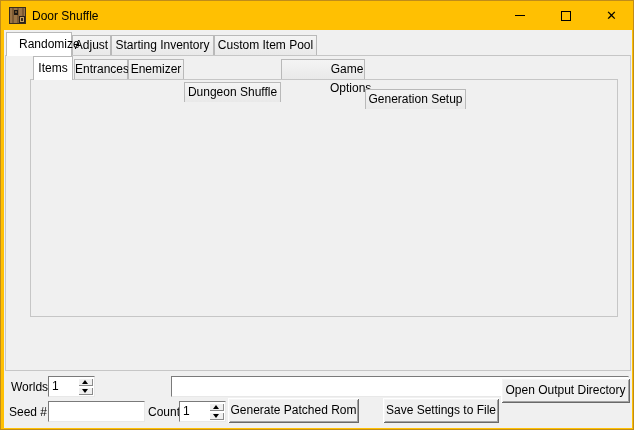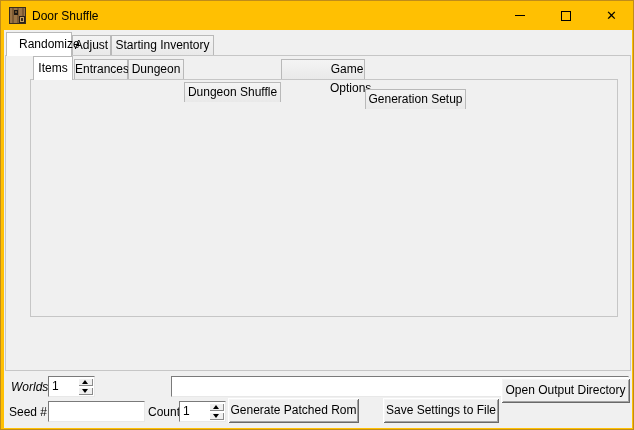--- a/index.html
+++ b/index.html
@@ -84,26 +84,27 @@
     <div class="wbtn closeglyph" style="left:588px;"><span>✕</span></div>
   </div>
 
   <div class="content">
 
     <div class="pane" style="left:1px;top:25px;width:626px;height:316px;z-index:1;"></div>
 
     <div class="tab sel" style="left:2px;top:2px;width:66px;height:24px;padding-left:12px;">Randomize</div>
     <div class="tab" style="left:68px;top:5px;width:39px;">Adjust</div>
     <div class="tab" style="left:107px;top:5px;width:103px;">Starting Inventory</div>
+    <div class="tab" style="left:210px;top:5px;width:103px;">Custom Item Pool</div>
 
     <div class="pane" style="left:26px;top:49px;width:588px;height:238px;z-index:1;"></div>
 
     <div class="tab sel" style="left:29px;top:26px;width:40px;height:24px;">Items</div>
     <div class="tab" style="left:70px;top:29px;width:54px;">Entrances</div>
-    <div class="tab" style="left:124px;top:29px;width:56px;">Dungeon</div>
+    <div class="tab" style="left:124px;top:29px;width:56px;">Enemizer</div>
     <div class="tab" style="left:180px;top:29px;width:97px;margin-top:23px;">Dungeon Shuffle</div>
     <div class="tab" style="left:277px;top:29px;width:84px;padding-left:48px;">Game Options</div>
     <div class="tab" style="left:361px;top:29px;width:101px;margin-top:30px;">Generation Setup</div>
 
     <span class="cb" style="left:37px;top:55px;"></span>
     <span class="cblbl" style="left:56px;top:55px;">Retro mode (universal keys)</span>
     <span class="cb" style="left:37px;top:80px;"></span>
     <span class="cblbl" style="left:56px;top:80px;">Shopsanity</span>
 
     <span class="optlbl" style="left:10px;top:101px;width:145px;">World State</span>
@@ -135,21 +136,21 @@
 
     <span class="optlbl" style="left:300px;top:194px;width:124px;">Progressive Items</span>
     <div class="optbtn raised" style="left:430px;top:194px;width:160px;"><span class="txt">On</span><span class="ind"></span></div>
 
     <span class="optlbl" style="left:300px;top:225px;width:124px;">Accessibility</span>
     <div class="optbtn raised" style="left:430px;top:225px;width:160px;"><span class="txt">100% Locations</span><span class="ind"></span></div>
 
     <span class="optlbl" style="left:300px;top:256px;width:124px;">Item Sorting</span>
     <div class="optbtn raised" style="left:430px;top:256px;width:160px;"><span class="txt">Balanced</span><span class="ind"></span></div>
 
-    <span class="lbl" style="left:7px;top:347px;font-style:italic;">Worlds</span>
+    <span class="lbl" style="left:7px;top:347px;">Worlds</span>
     <div class="spin" style="left:44px;top:346px;width:47px;height:21px;">
       <span class="spinval">1</span>
       <span class="sbtn up">
           <span class="tri u"></span>
         </span>
       <span class="sbtn dn">
           <span class="tri d"></span>
         </span>
     </div>
     <input class="entry" style="left: 167px; top: 346px; width: 458px; height: 21px;" value="">

